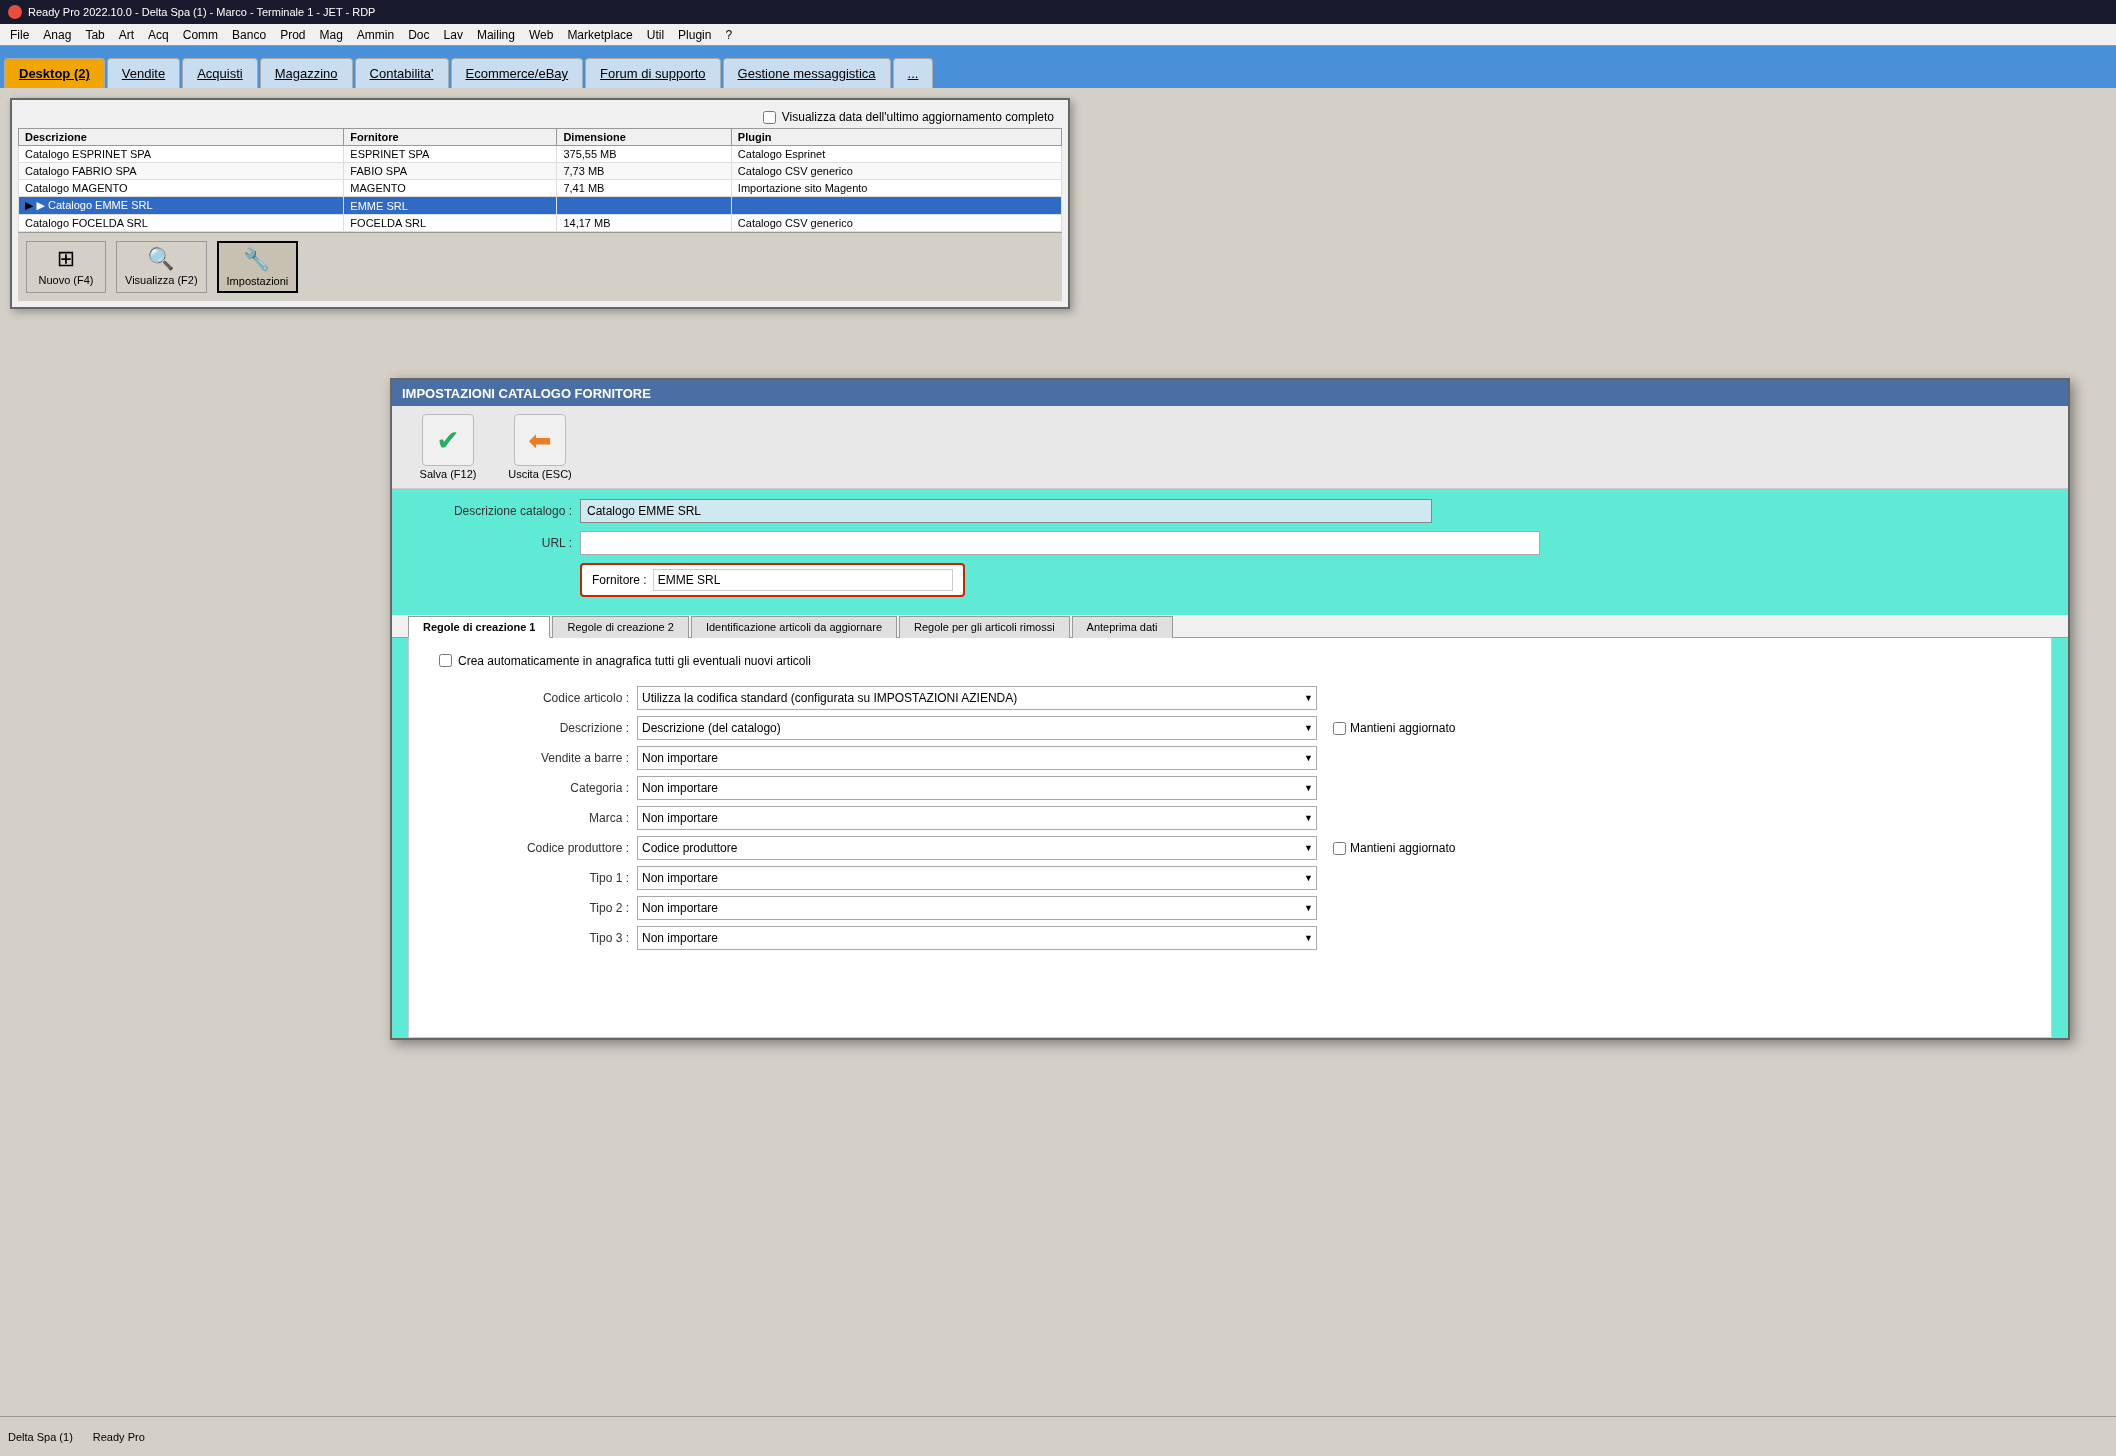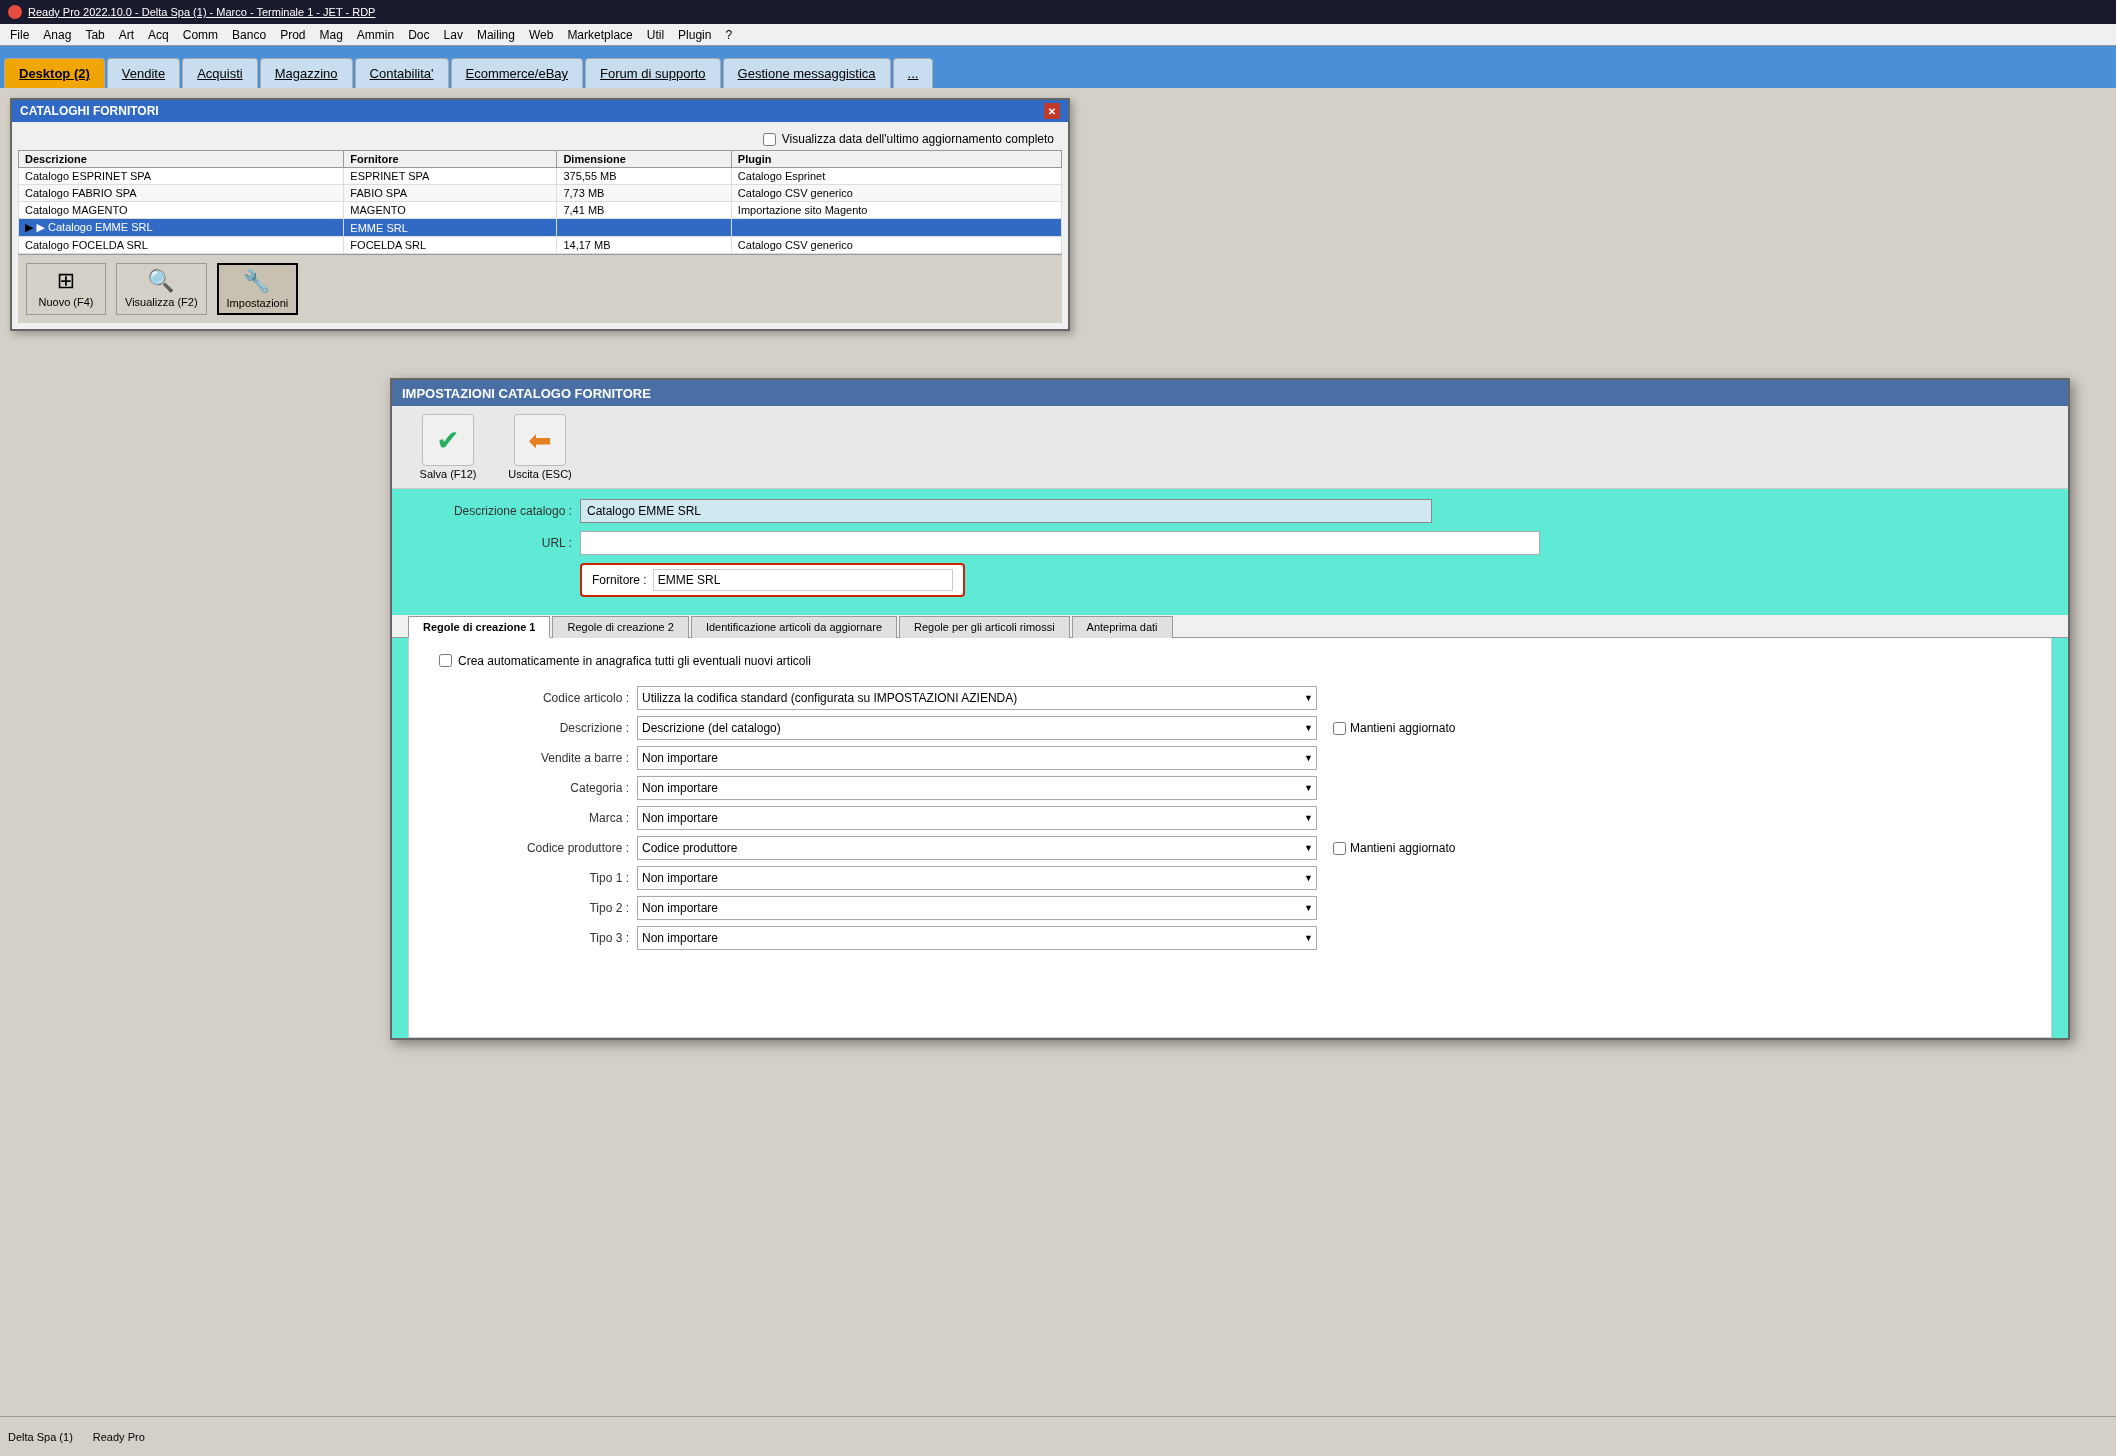--- a/index.html
+++ b/index.html
@@ -15,21 +15,20 @@
     
     .title-bar {
       background: #1a1a2e;
       color: white;
       padding: 4px 8px;
       font-size: 11px;
       display: flex;
       align-items: center;
       gap: 6px;
       height: 24px;
-      text-decoration: underline;
     }
     .title-bar .app-icon {
       width: 14px; height: 14px;
       background: #e74c3c;
       border-radius: 50%;
       display: inline-block;
     }
 
     
     .menu-bar {
@@ -460,24 +459,20 @@
     </div>
     <div class="toolbar-btn">
       <div class="toolbar-btn-icon">📋</div>
     </div>
     <div class="toolbar-btn">
       <div class="toolbar-btn-icon">👤</div>
     </div>
   </div>
 
   <div class="cataloghi-window">
-    <div class="window-titlebar">
-      <span>CATALOGHI FORNITORI</span>
-      <button class="window-close">✕</button>
-    </div>
     <div class="window-content">
       <div class="checkbox-row">
         <input type="checkbox" style="">
         <span>Visualizza data dell'ultimo aggiornamento completo</span>
       </div>
       <table class="catalogs-table">
         <thead>
           <tr>
             <th>Descrizione</th>
             <th>Fornitore</th>

